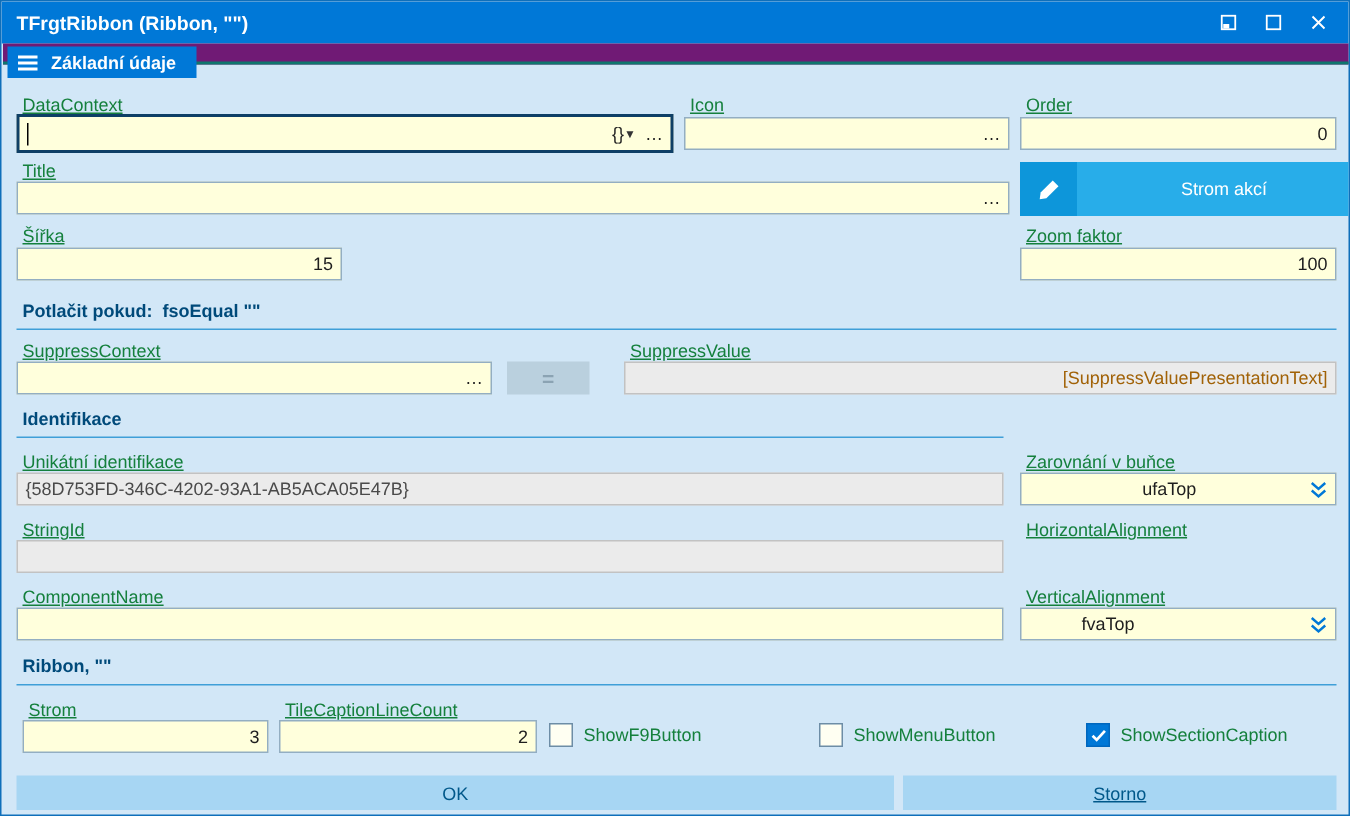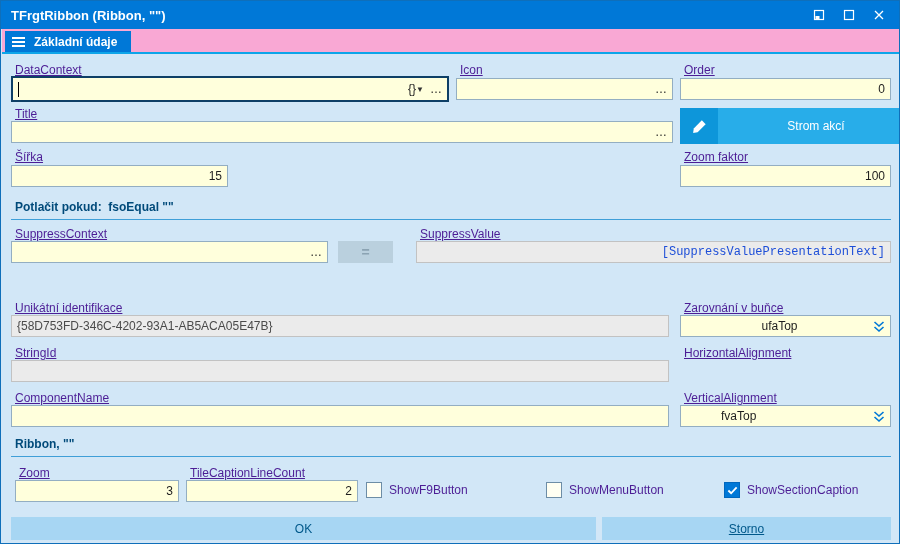--- a/index.html
+++ b/index.html
@@ -8,35 +8,35 @@
     position: relative; width: 900px; height: 544px;
     background: #d2e7f7; border: 1px solid #0f6fba; overflow: hidden;
     font-size: 12px; color: #004a7a;
   }
   
   .titlebar { position: absolute; left: 0; top: 0; width: 100%; height: 28px; background: #0078d7; }
   .title-text { position: absolute; left: 10px; top: 7px; color: #ffffff; font-weight: bold; font-size: 13px; white-space: nowrap; }
   .win-btns { position: absolute; right: 10px; top: 0; height: 28px; display: flex; align-items: center; gap: 10px; }
   .win-btn { width: 20px; height: 20px; display: flex; align-items: center; justify-content: center; cursor: default; }
   
-  .tabstrip { position: absolute; left: 1px; top: 28px; width: 898px; height: 25px; background: #f9a8d4; border-bottom: 2px solid #0ea5e9; }
+  .tabstrip { position: absolute; left: 1px; top: 28px; width: 898px; height: 14px; background: #701a75; border-bottom: 2px solid #0f766e; }
   .tab-active { position: absolute; left: 3px; top: 2px; height: 21px; background: #0078d7; color: #fff; display: flex; align-items: center; gap: 9px; padding: 0 14px 0 7px; font-weight: bold; }
   .hamburger { display: inline-flex; flex-direction: column; gap: 2px; }
   .hamburger i { display: block; width: 13px; height: 2px; background: #fff; }
   
-  .lbl { position: absolute; color: #4c1d95; text-decoration: underline; white-space: nowrap; }
+  .lbl { position: absolute; color: #15803d; text-decoration: underline; white-space: nowrap; }
   .lbl.plain { text-decoration: none; }
   .section { position: absolute; font-weight: bold; color: #004a7a; border-bottom: 1px solid #3f9fd8; padding: 0 0 5px 4px; font-size: 12px; white-space: pre; }
   
   .fld { position: absolute; height: 22px; background: #ffffdc; border: 1px solid #93aec2; display: flex; align-items: center; padding: 0 5px; color: #1e1e1e; }
   .fld .val { flex: 1; white-space: nowrap; overflow: hidden; }
   .fld .val.right { text-align: right; }
   .fld.focus { border: 2px solid #0e3f66; height: 26px; }
   .fld.dis { background: #ebebeb; border-color: #c2c2c2; color: #4a4a4a; }
-  .fld.dis .val.gray { color: #1d4ed8; font-family: Liberation Mono, monospace; }
+  .fld.dis .val.gray { color: #a16207; }
   .dots { margin-left: 6px; color: #1e1e1e; white-space: nowrap; }
   .braces { margin-left: auto; color: #1e1e1e; white-space: nowrap; }
   .braces small { font-size: 8px; vertical-align: 1px; color: #333; }
   .caret { width: 1px; height: 15px; background: #000; margin-right: 2px; }
   .dd-icon { margin-left: auto; display: flex; align-items: center; }
   
   .eq-btn { position: absolute; background: #bad0de; color: #8ba3b3; display: flex; align-items: center; justify-content: center; font-size: 14px; font-weight: bold; }
   .btn { position: absolute; height: 23px; background: #a7d6f3; color: #00588a; display: flex; align-items: center; justify-content: center; cursor: default; }
   .btn.underline { text-decoration: none; }
   .btn.underline .btn-label { text-decoration: underline; }
@@ -139,20 +139,21 @@
     <span class="dots">…</span>
   </div>
 
   <div class="eq-btn" style="left:337px; top:240px; width:55px; height:22px;">=</div>
 
   <span class="lbl" style="left:419px; top:226px;">SuppressValue</span>
   <div class="fld dis" style="left:415px; top:240px; width:475px;">
     <span class="val right gray">[SuppressValuePresentationText]</span>
   </div>
 
+  <div class="section" style="left:10px; width:658px; top:271px;">Identifikace</div>
 
   <span class="lbl" style="left:14px; top:300px;">Unikátní identifikace</span>
   <div class="fld dis" style="left:10px; top:314px; width:658px;">
     <span class="val">{58D753FD-346C-4202-93A1-AB5ACA05E47B}</span>
   </div>
 
   <span class="lbl" style="left:683px; top:300px;">Zarovnání v buňce</span>
   <div class="fld" style="left:679px; top:314px; width:211px;text-align:center;">
     <span class="val">ufaTop</span>
     <span class="dd-icon">
@@ -181,21 +182,21 @@
     <span class="dd-icon">
       <svg width="12" height="15" viewBox="0 0 12 15">
           <path d="M1.5 3 L6 7 L10.5 3" fill="none" stroke="#0078d7" stroke-width="1.6"></path>
           <path d="M1.5 8 L6 12 L10.5 8" fill="none" stroke="#0078d7" stroke-width="1.6"></path>
         </svg>
     </span>
   </div>
 
   <div class="section" style="left:10px; width:880px; top:436px;">Ribbon, ""</div>
 
-  <span class="lbl" style="left:18px; top:465px;">Zoom</span>
+  <span class="lbl" style="left:18px; top:465px;">Strom</span>
   <div class="fld" style="left:14px; top:479px; width:164px;">
     <span class="val right">3</span>
   </div>
 
   <span class="lbl" style="left:189px; top:465px;">TileCaptionLineCount</span>
   <div class="fld" style="left:185px; top:479px; width:172px;">
     <span class="val right">2</span>
   </div>
 
   <div class="cb" style="left:365px; top:481px;">

